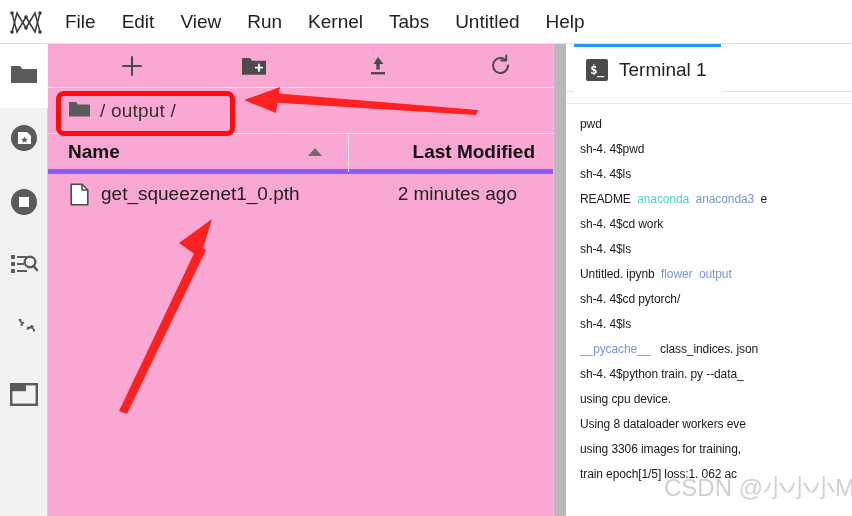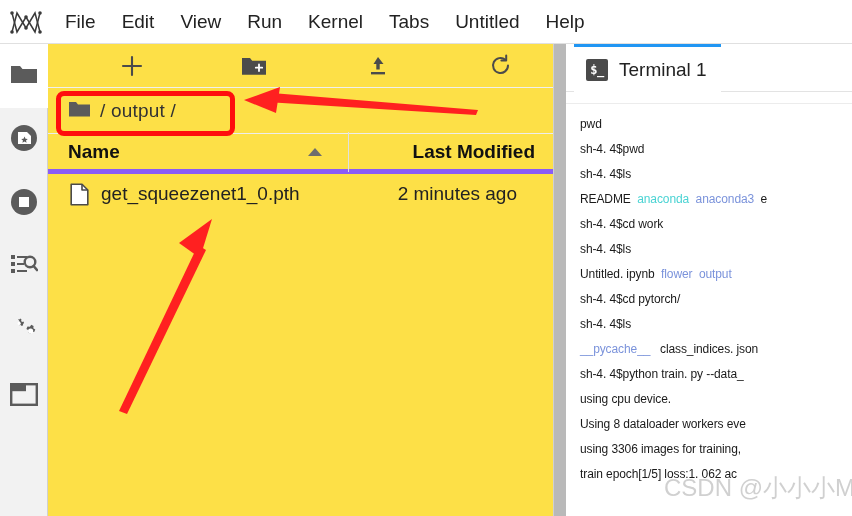--- a/index.html
+++ b/index.html
@@ -56,21 +56,21 @@
   .rail-item.active::after {
     content: "";
     position: absolute; right: -1px; top: 0;
     width: 1px; height: 64px; background: #fff;
   }
 
   
   .browser {
     position: absolute; left: 48px; top: 44px;
     width: 506px; height: 472px;
-    background: #fde047;
+    background: #f9a8d4;
     border-right: 1px solid #d0d0d0;
   }
   .fb-toolbar {
     position: relative;
     height: 44px;
     display: flex; align-items: center;
     border-bottom: 1px solid #efefef;
   }
   .fb-tool {
     width: 64px; height: 44px;

